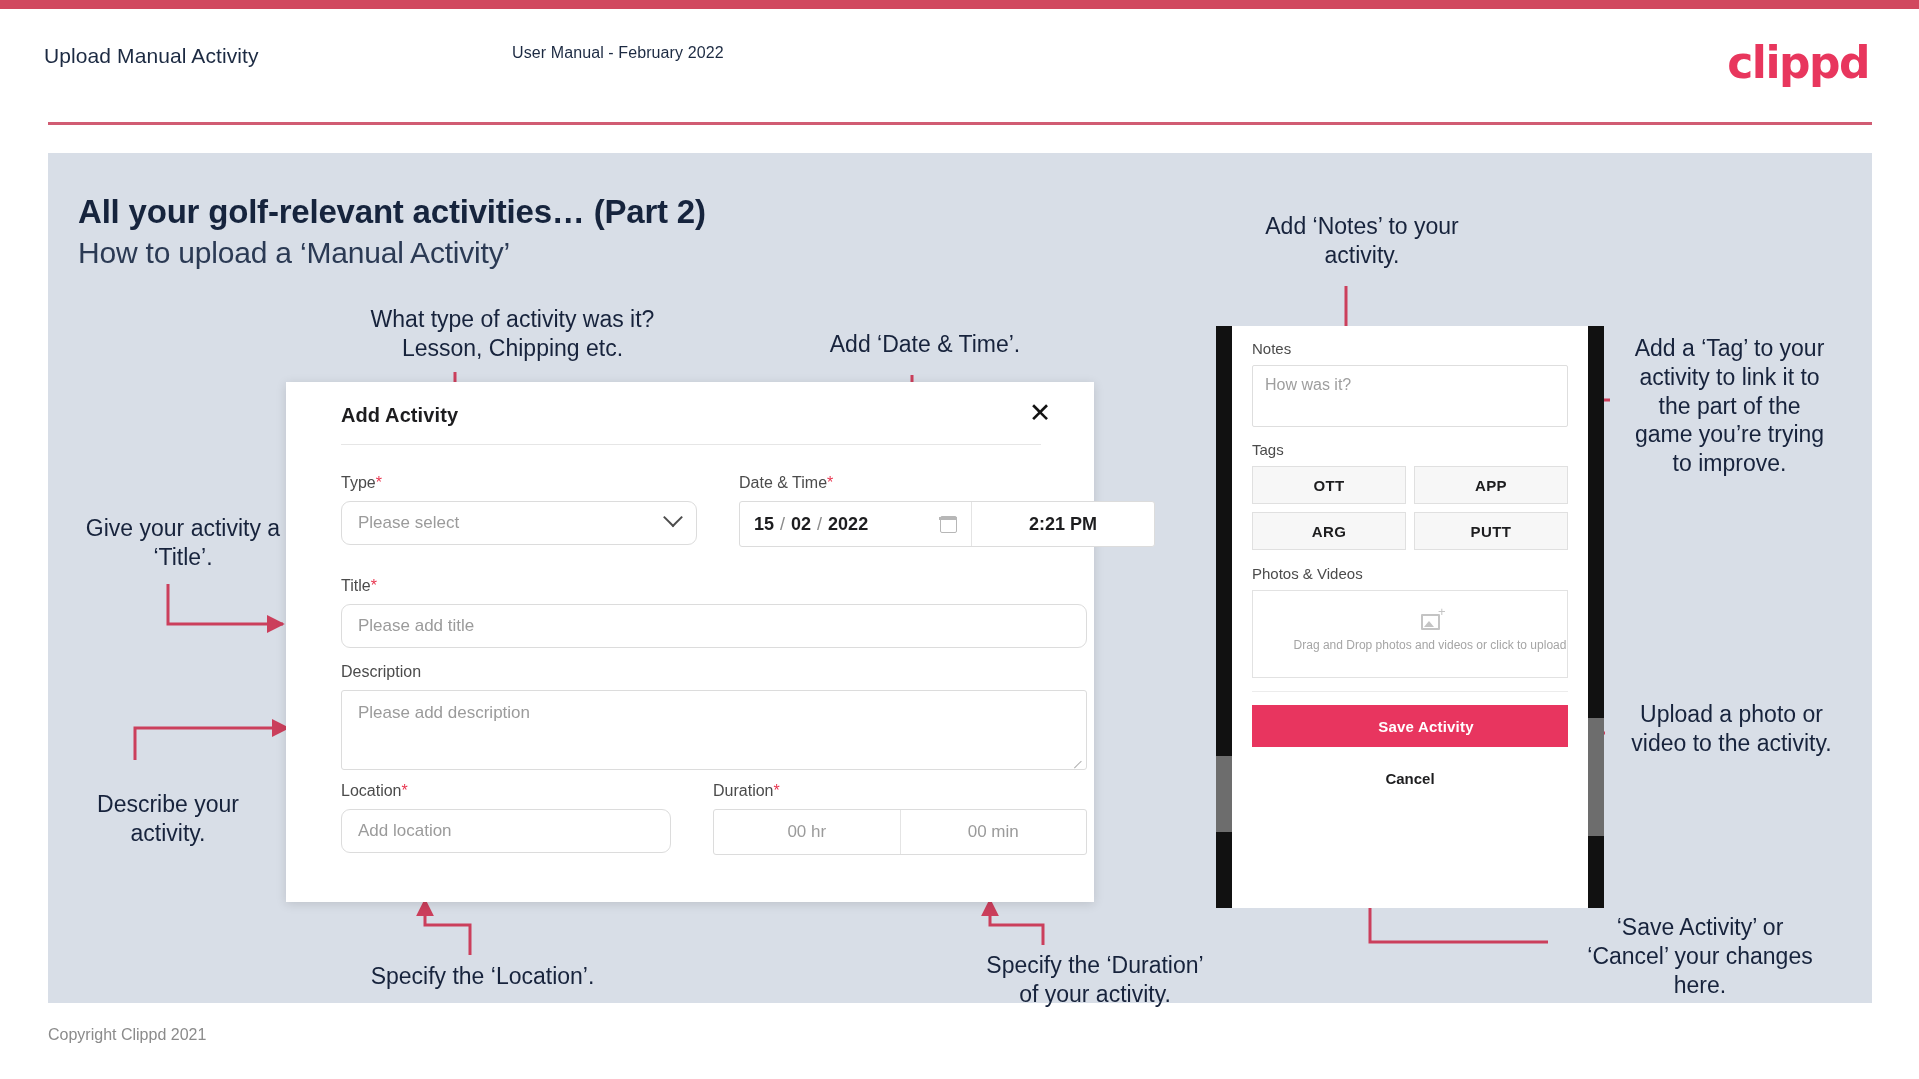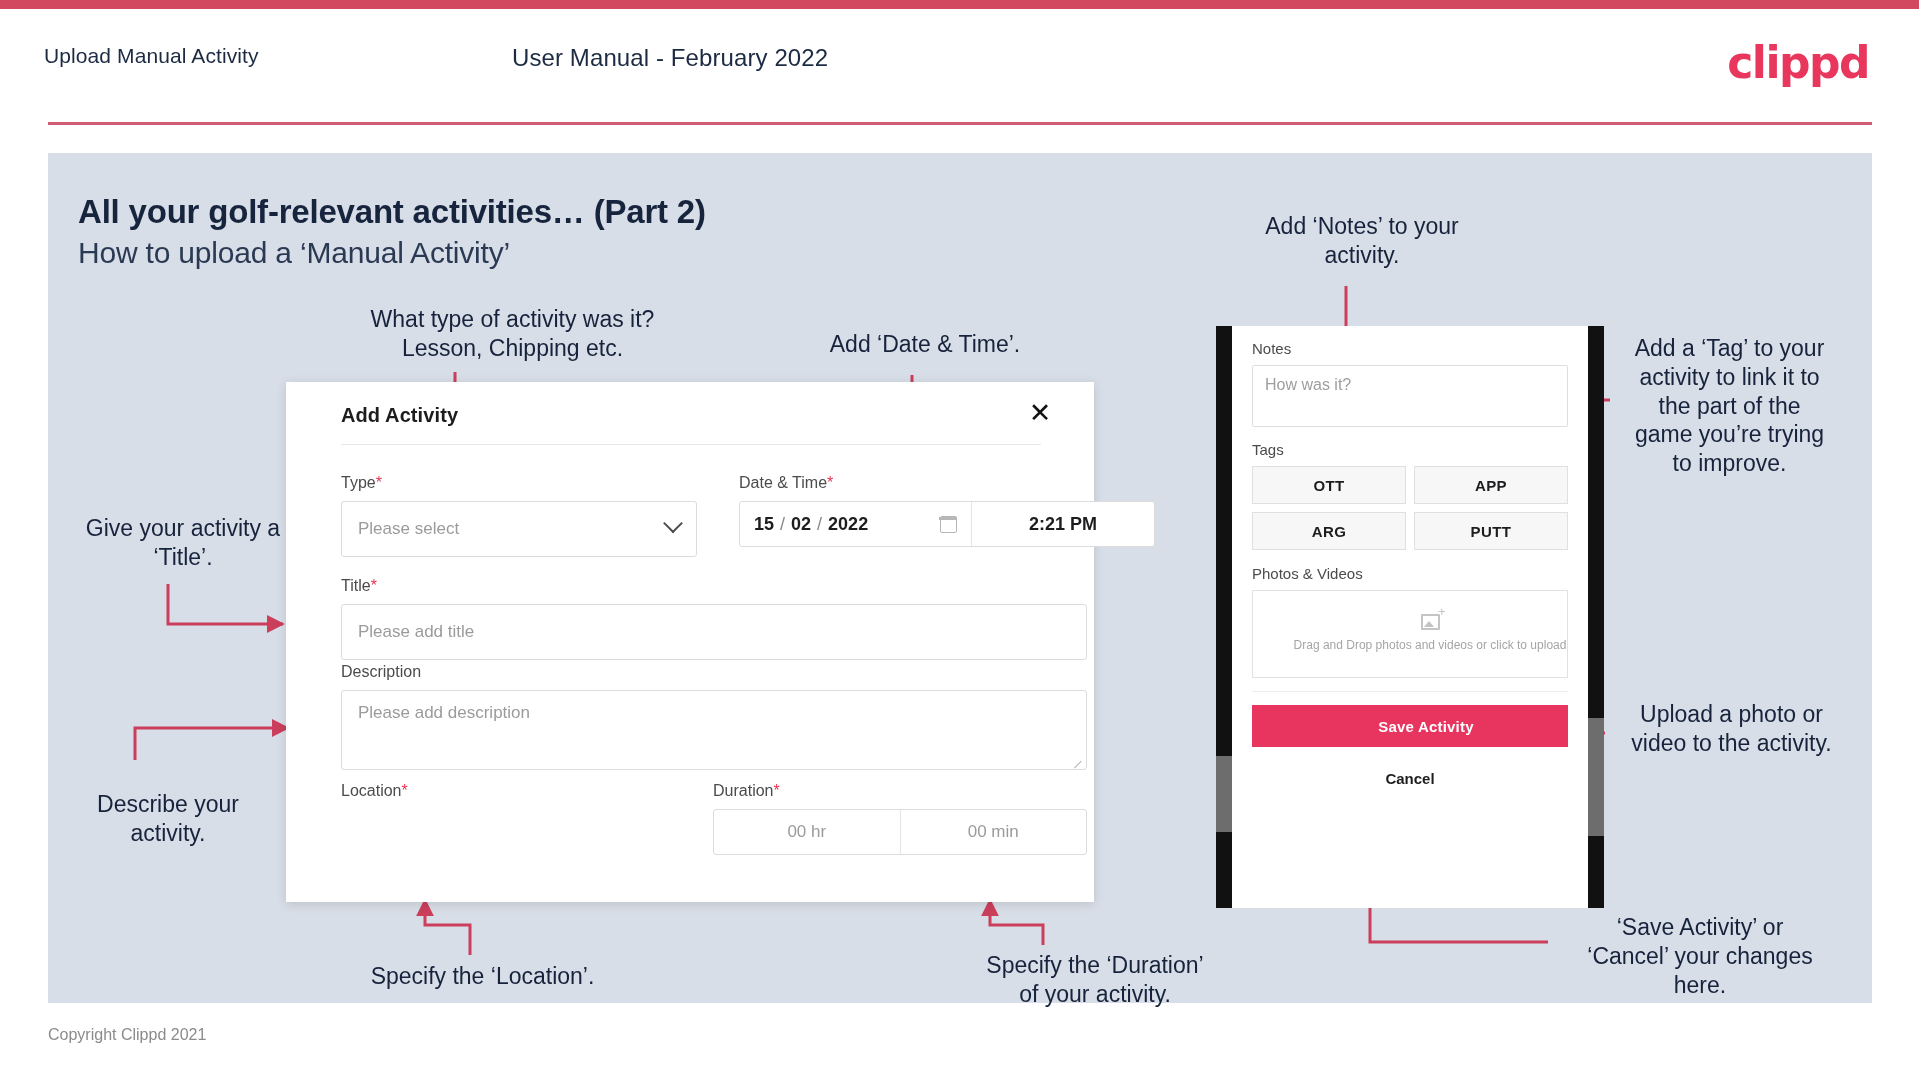--- a/index.html
+++ b/index.html
@@ -15,21 +15,21 @@
   .top-accent {
     position:absolute; left:0; top:0; width:1919px; height:9px;
     background:#d1485f;
   }
   .hdr-title {
     position:absolute; left:44px; top:44px;
     font-size:21px; color:#1c2a42; font-weight:400; letter-spacing:.1px;
   }
   .hdr-sub {
     position:absolute; left:512px; top:44px;
-    font-size:24px; color:#1c2a42; font-weight:400; letter-spacing:.1px;
+    font-size:16px; color:#1c2a42; font-weight:400; letter-spacing:.1px;
   }
   .hdr-rule {
     position:absolute; left:48px; top:122px; width:1824px; height:3px;
     background:#c9405a; opacity:.85;
   }
   .logo {
     position:absolute; right:50px; top:37px;
     font-size:44px; font-weight:700; color:#e8365d;
     letter-spacing:-1.5px; font-family:"DejaVu Sans", sans-serif;
   }
@@ -81,22 +81,22 @@
   .dlg-divider {
     position:absolute; left:55px; top:62px; width:700px; height:1px; background:#e6e6e6;
   }
 
   .fld-label {
     font-size:16px; color:#4b4b4b; font-weight:400; margin-bottom:9px;
   }
   .req { color:#e8354f; font-size:16px; }
 
   .input-box {
-    background:#fff; border:1px solid #dcdcdc; border-radius:3px;
-    height:56px; display:flex; align-items:center;
+    background:#fff; border:1px solid #dcdcdc; border-radius:9px;
+    height:44px; display:flex; align-items:center;
     padding:0 16px; font-size:17px; color:#9b9b9b;
   }
   .row { position:absolute; display:flex; }
 
   .chev {
     margin-left:auto; width:14px; height:14px;
     border-right:2px solid #4d4d4d; border-bottom:2px solid #4d4d4d;
     transform:rotate(45deg) translate(-4px,-4px);
   }
 
@@ -329,20 +329,23 @@
           <span class="resize-grip"></span>
         </div>
       </div>
     </div>
 
     <div class="row" style="left:55px; top:400px; gap:42px;">
       <div style="width:330px;">
         <div class="fld-label">
           <span>Location</span><span class="req">*</span>
         </div>
+        <div class="input-box">
+          <span>Add location</span>
+        </div>
       </div>
 
       <div style="width:374px;">
         <div class="fld-label">
           <span>Duration</span><span class="req">*</span>
         </div>
         <div class="dur-wrap">
           <div class="dur-cell">00 hr</div>
           <div class="dur-cell">00 min</div>
         </div>

